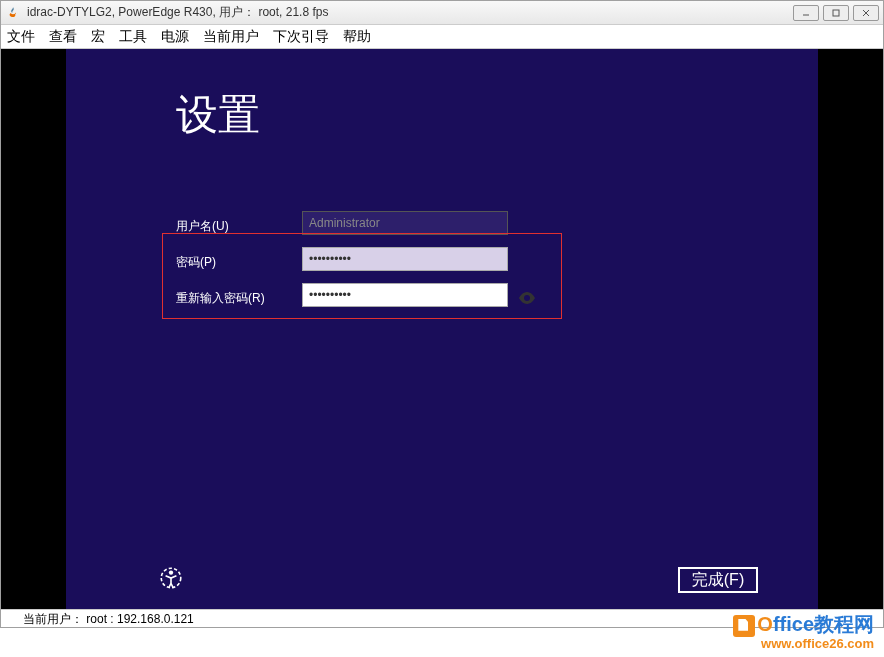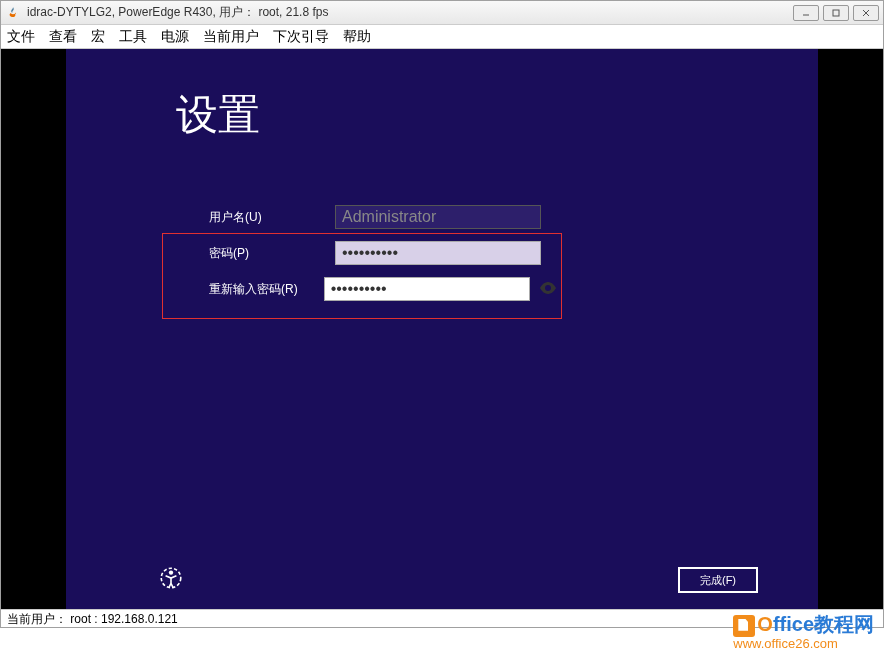--- a/index.html
+++ b/index.html
@@ -92,34 +92,33 @@
       color: #fff;
     }
     .form-area {
       position: absolute;
       top: 150px;
       left: 110px;
       width: 380px;
     }
     .form-row {
       display: flex;
-      align-items: center;
+      align-items: flex-end;
       height: 36px;
-      margin-left: 33px;
     }
     .form-label {
       width: 126px;
       font-size: 12px;
       color: #fff;
     }
     .form-input {
       width: 206px;
       height: 24px;
       padding: 2px 6px;
-      font-size: 16px;
+      font-size: 12px;
       border: 1px solid #aaa;
       background: #fff;
       color: #333;
     }
     .form-input.ro {
       background: #2d1f6b;
       color: #888;
       border: 1px solid #555;
     }
     .form-input.pw1 {
@@ -152,49 +151,49 @@
     }
     .finish-btn {
       position: absolute;
       bottom: 18px;
       right: 60px;
       width: 80px;
       height: 26px;
       border: 2px solid #fff;
       background: transparent;
       color: #fff;
-      font-size: 11px;
+      font-size: 16px;
       cursor: pointer;
     }
     .statusbar {
       position: absolute;
       bottom: 0;
       left: 0;
       width: 100%;
       height: 18px;
       background: #fff;
       font-size: 12px;
-      padding: 1px 6px;
+      padding: 1px 22px;
       border-top: 1px solid #ccc;
       margin-top: 8px;
     }
     .watermark {
       position: absolute;
       right: 10px;
       bottom: 6px;
-      text-align: left;
+      text-align: right;
       font-family: Arial, sans-serif;
       line-height: 1.1;
       z-index: 50;
       padding-left: 28px;
     }
     .wm-top { font-size: 20px; font-weight: bold; }
     .wm-top .o1 { color: #f28c1a; }
     .wm-top .rest { color: #2a7bd6; }
-    .wm-bot { font-size: 13px; color: #f28c1a; font-weight: normal; }
+    .wm-bot { font-size: 13px; color: #f28c1a; font-weight: bold; }
     .wm-badge {
       display:inline-block;
       width:22px;height:22px;
       background:#f28c1a;
       border-radius:3px;
       vertical-align:middle;
       margin-right:2px;
       position:relative;
     }
     .wm-badge::after{

